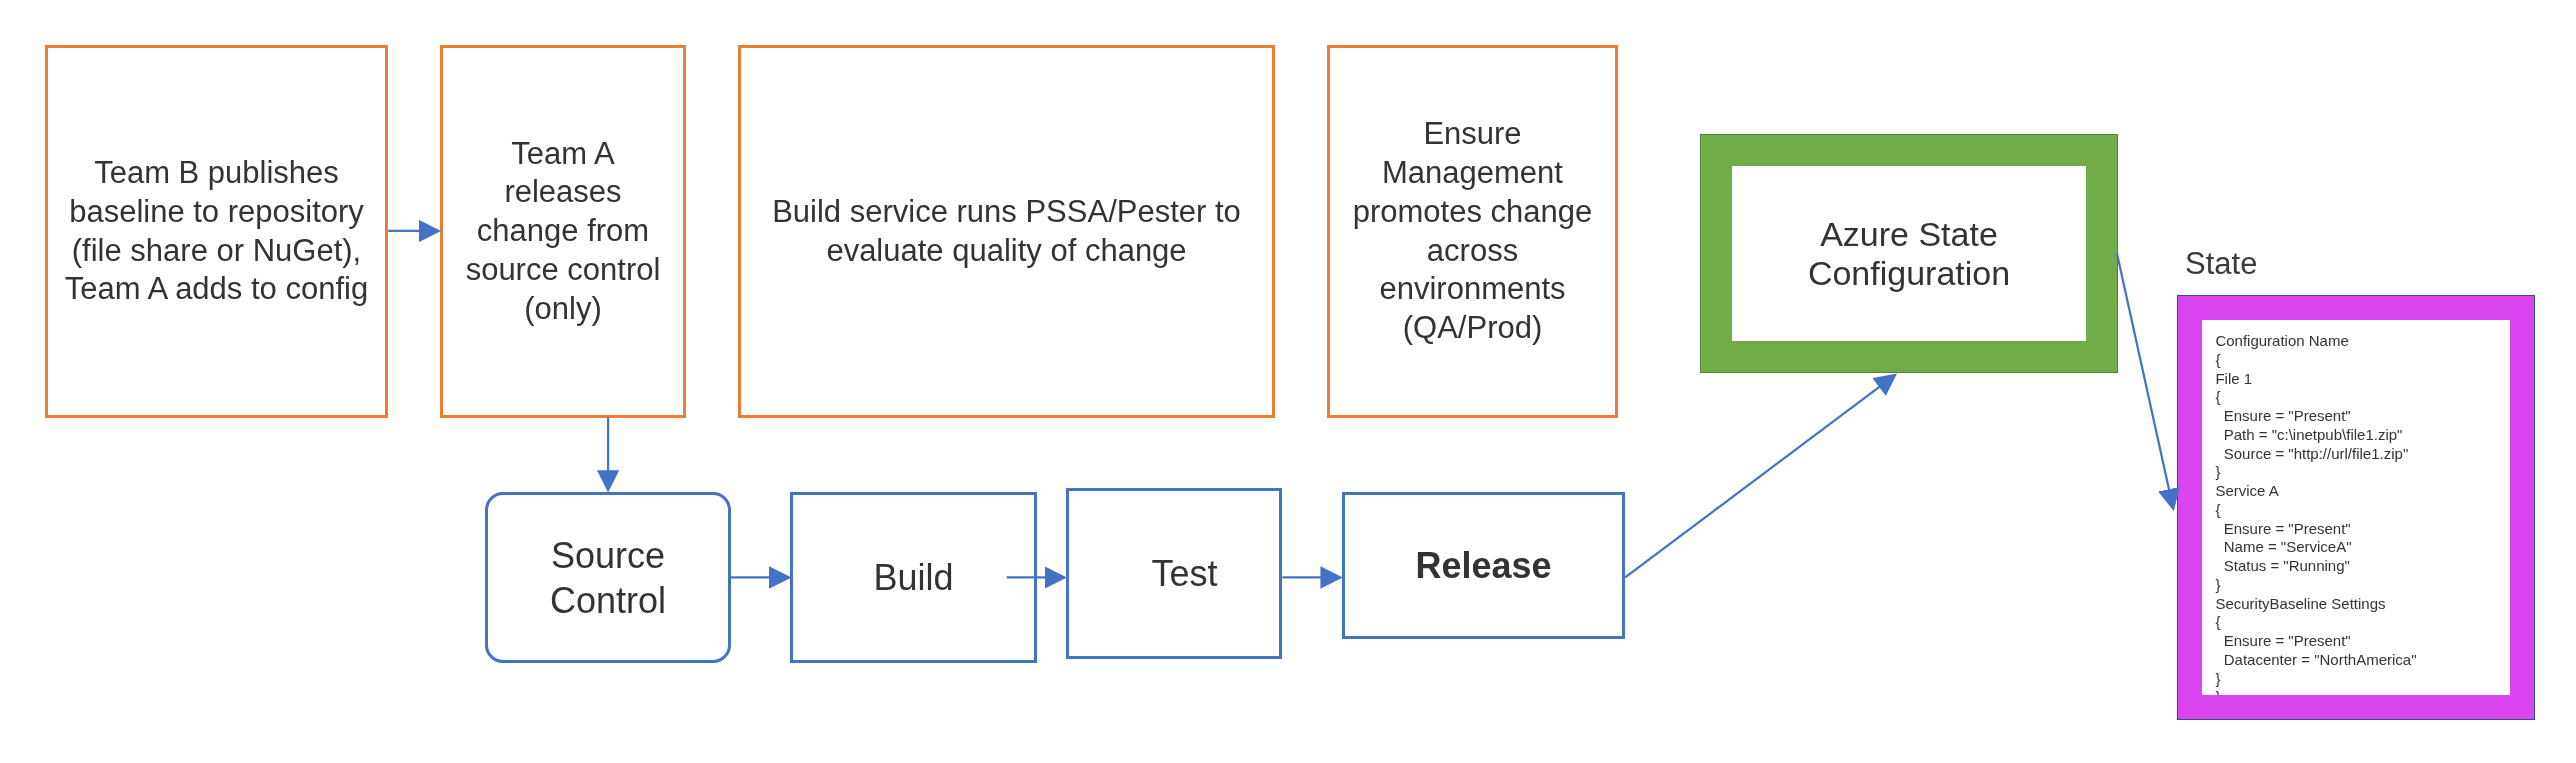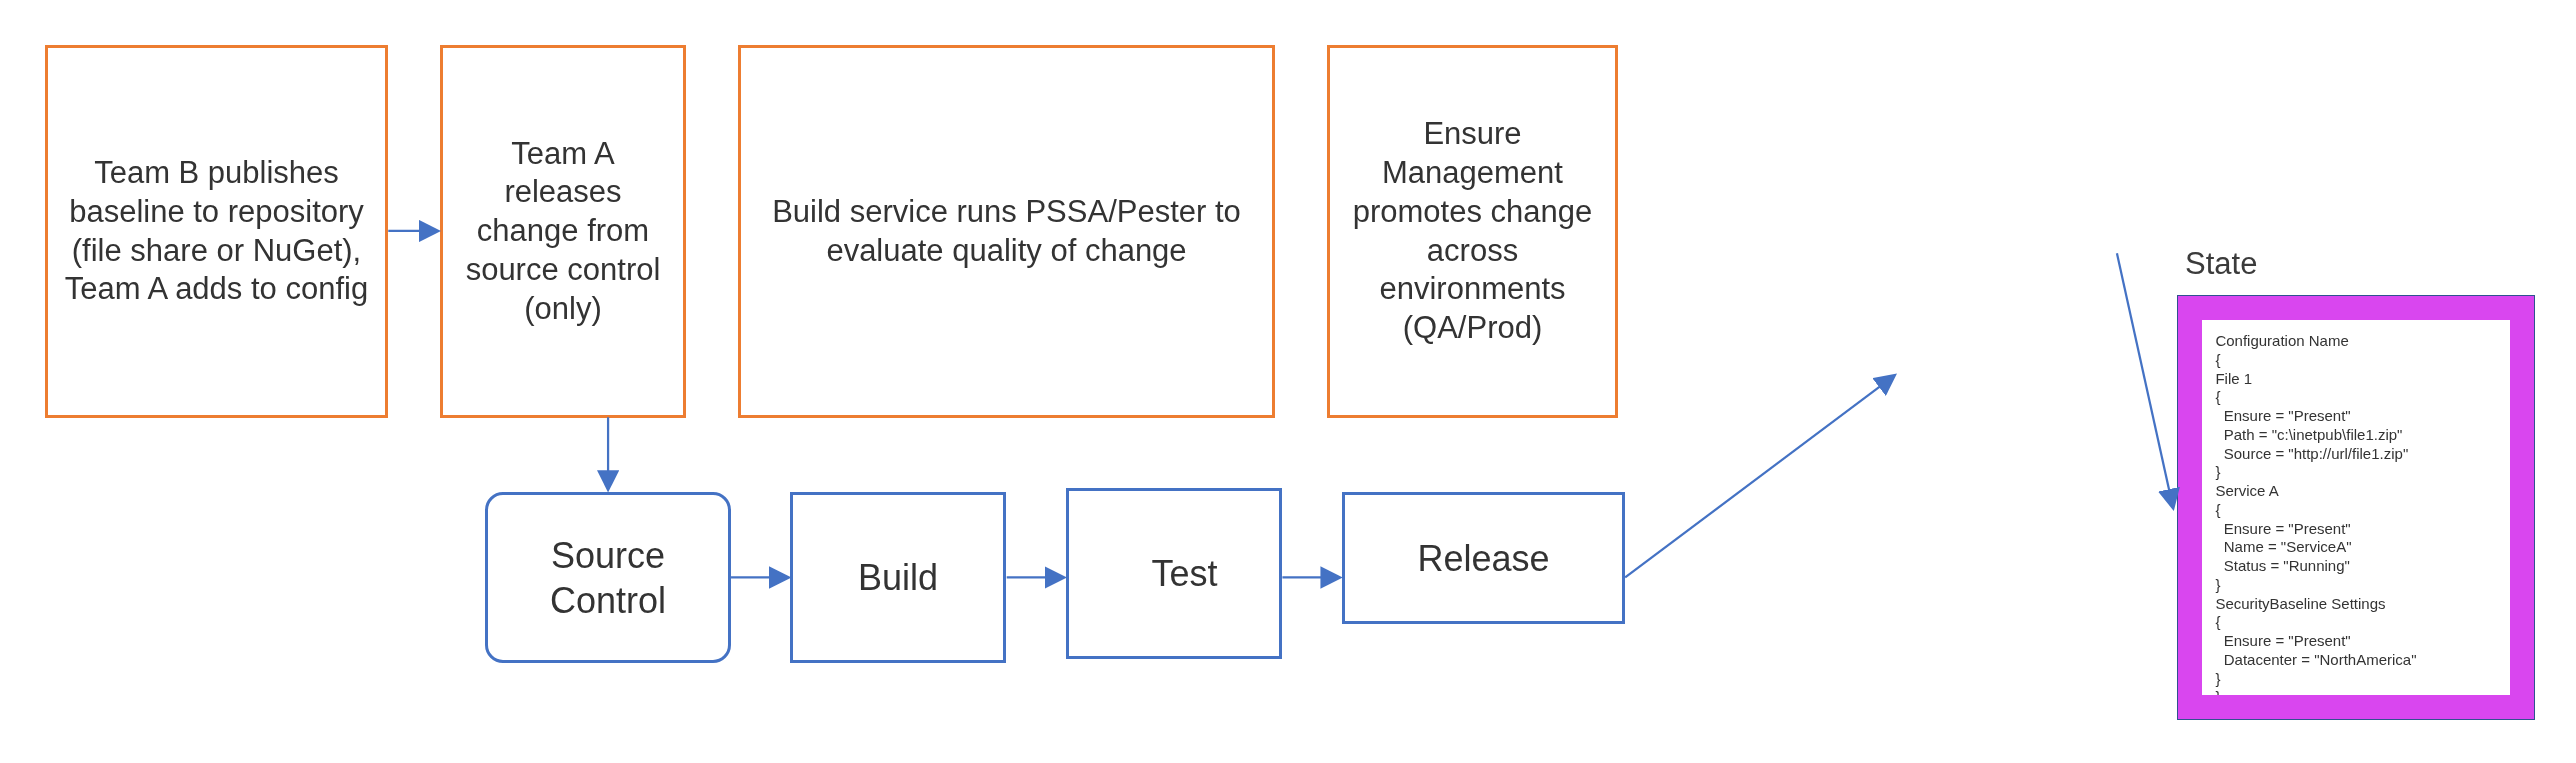--- a/index.html
+++ b/index.html
@@ -102,32 +102,37 @@
   </div>
 
   <div class="box orange" style="left:1327px; top:45px; width:291px; height:373px;">
     <span>Ensure Management promotes change across environments (QA/Prod)</span>
   </div>
 
   <div class="box blue" style="left:485px;  top:492px; width:246px; height:171px;border-radius:18px;">
     <span>Source Control</span>
   </div>
 
-  <div class="box blue" style="left:790px; top:492px; width:216px; height:171px;">
+  <div class="box blue" style="left:790px; top:492px; width:247px; height:171px;">
     <span>Build</span>
   </div>
 
   <div class="box blue" style="left:1066px; top:488px; width:216px; height:171px;padding-left:36px;">
     <span>Test</span>
   </div>
 
-  <div class="box blue" style="left:1342px; top:492px; width:283px; height:132px;">
+  <div class="box blue" style="left:1342px; top:492px; width:283px; height:147px;font-weight:bold;">
     <span>Release</span>
   </div>
 
+  <div class="green-outer" style="left:1700px; top:134px; width:418px; height:239px;">
+    <div class="green-inner">
+      <span>Azure State Configuration</span>
+    </div>
+  </div>
 
   <div class="server-label" style="left:2185px; top:246px;">State</div>
 
   <div class="server-outer" style="left:2177px; top:295px; width:358px; height:425px;">
     <div class="server-inner">Configuration Name
 {
 File 1
 {
   Ensure = "Present"
   Path = "c:\inetpub\file1.zip"

